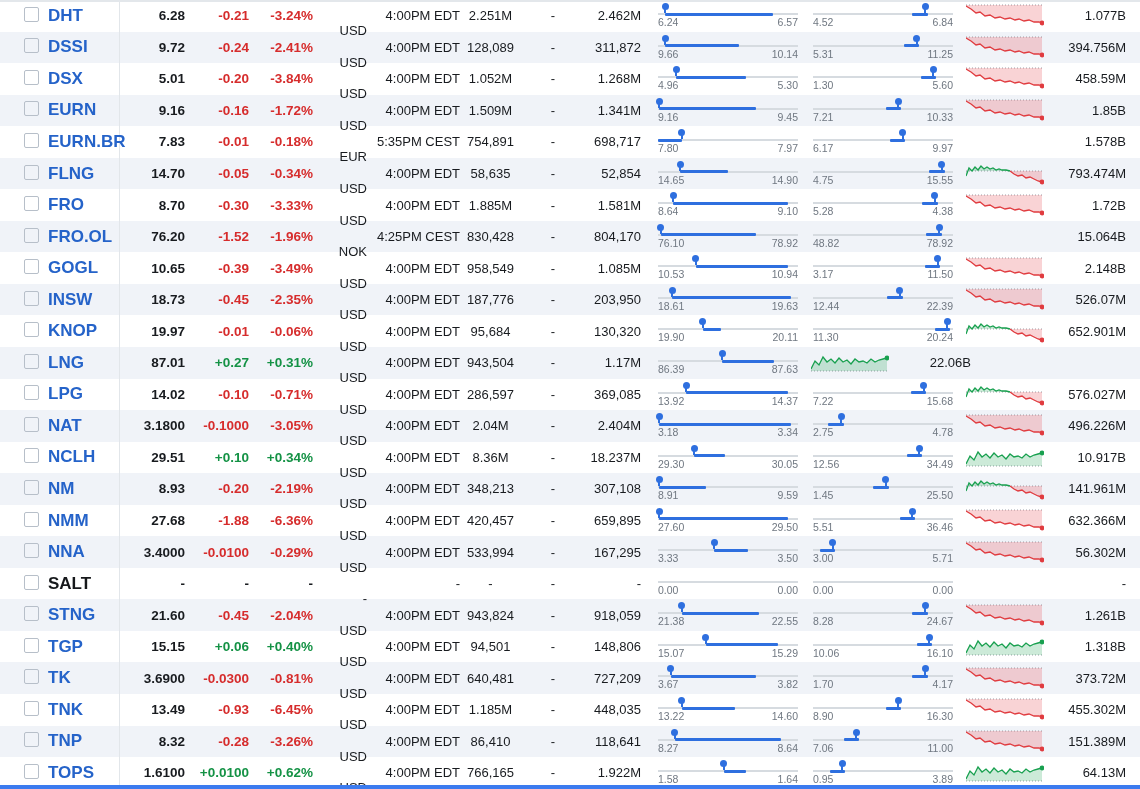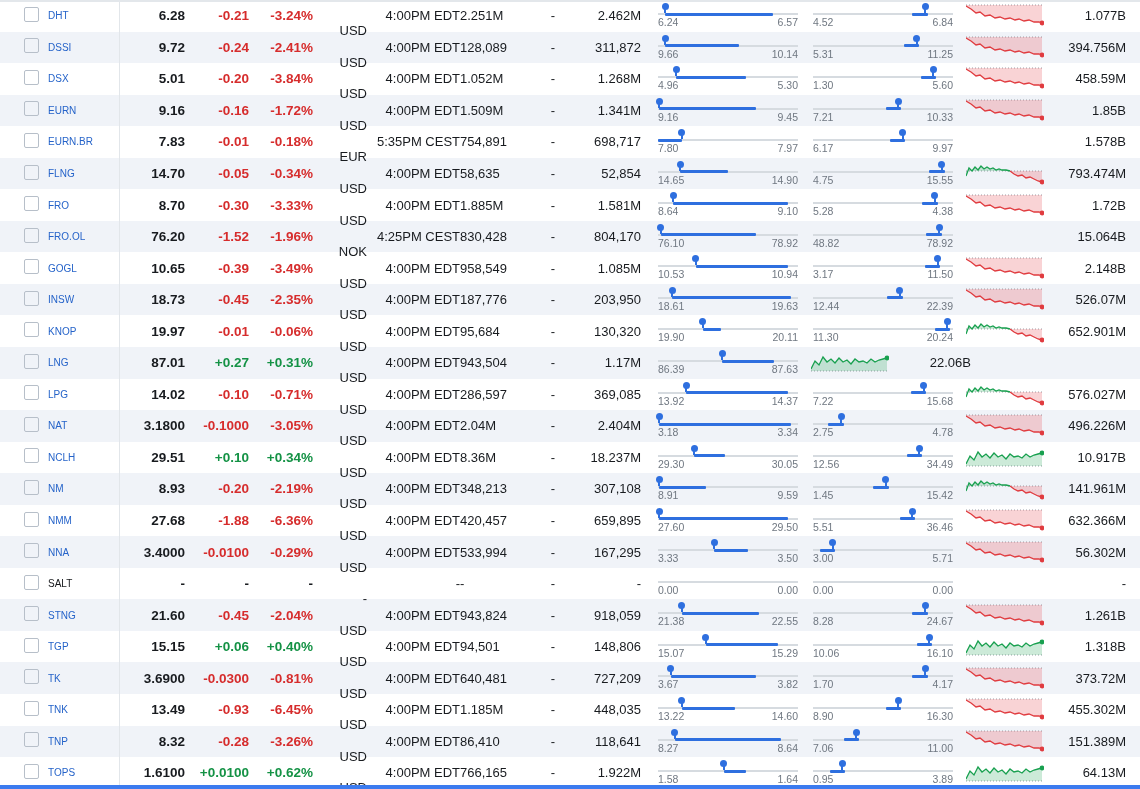--- a/index.html
+++ b/index.html
@@ -7,30 +7,30 @@
   body{font-family:"Liberation Sans", sans-serif; -webkit-font-smoothing:antialiased;}
   #screen{position:relative;width:1140px;height:789px;overflow:hidden;background:#fff;}
   #screen::before{content:"";position:absolute;top:0;left:0;right:0;height:2px;background:#e3e7eb;z-index:5;}
   .bottombar{position:absolute;left:0;right:0;bottom:0;height:4px;background:#3b7bef;z-index:6;}
   .row{display:flex;align-items:center;height:31.56px;width:1140px;background:#fff;}
   .row.alt{background:#f0f3f8;}
   .cell{flex:none;font-size:13px;color:#181b1f;white-space:nowrap;overflow:visible;}
   .c-cb{width:48px;padding-left:24px;}
   .cb{display:inline-block;width:15px;height:15px;border:1.5px solid #b7bfc9;border-radius:2px;background:transparent;}
   .c-sym{width:72px;align-self:stretch;display:flex;align-items:center;border-right:1px solid #e2e6ea;}
-  .sym{font-weight:400;font-size:10px;color:var(--link-blue,#2563c9);text-decoration:none;cursor:pointer;}
+  .sym{font-weight:700;font-size:17px;color:var(--link-blue,#2563c9);text-decoration:none;cursor:pointer;}
   .sym.plain{color:#16181b;cursor:default;}
   .c-price{width:65px;text-align:right;font-weight:700;font-size:13.5px;}
   .c-chg,.c-pct{width:64px;text-align:right;font-weight:700;font-size:13.5px;}
   .down{color:var(--down-red,#d62c2c);}
   .up{color:var(--up-green,#149245);}
   .flat{color:#181b1f;font-weight:700;}
   .c-cur{width:54px;text-align:right;margin-top:30px;}
   .c-time{width:93px;text-align:right;}
-  .c-vol{width:61px;text-align:left;}
+  .c-vol{width:61px;text-align:center;}
   .c-dash{width:34px;text-align:right;color:#181b1f;}
   .c-avg{width:86px;text-align:right;}
   .c-day{width:157px;padding-left:17px;align-self:stretch;}
   .c-wk{width:155px;padding-left:15px;align-self:stretch;}
   .range{position:relative;width:140px;height:100%;}
   .track{position:absolute;left:0;right:0;top:13px;height:2px;background:#d6dbe0;}
   .seg{position:absolute;top:12.5px;height:3px;background:var(--accent-blue,#2e6fdf);border-radius:1px;}
   .pin{position:absolute;top:3px;width:7px;height:7px;border-radius:50%;background:var(--accent-blue,#2e6fdf);}
   .pin::after{content:"";position:absolute;left:2.5px;top:6px;width:2px;height:4px;background:var(--accent-blue,#2e6fdf);}
   .lbl{position:absolute;top:16px;font-size:10.5px;color:#6f7781;}
@@ -663,21 +663,21 @@
         <span class="lbl lo">8.91</span>
         <span class="lbl hi">9.59</span>
       </div>
     </div>
     <div class="cell c-wk">
       <div class="range">
         <span class="track"></span>
         <span class="seg rseg" style="left: 43%; width: 11%;"></span>
         <span class="pin rpin" style="left: calc(52% - 3.5px);"></span>
         <span class="lbl lo">1.45</span>
-        <span class="lbl hi">15.42</span>
+        <span class="lbl hi">25.50</span>
       </div>
     </div>
     <div class="cell c-spark">
           <svg width="78" height="27" viewBox="0 0 78 27" xmlns="http://www.w3.org/2000/svg">
             <line x1="0" y1="11" x2="76" y2="11" stroke="#9aa1a8" stroke-width="1" stroke-dasharray="1,2"></line>
             <polygon points="0,16 3,8 6,11 9,7 12,10 15,6 18,9 21,7 24,9 27,8 30,10 33,9 36,10 40,10 44,11 44,11 0,11" fill="rgba(25,158,79,0.22)"></polygon>
             <polygon points="44,11 48,14 52,16 56,15 60,18 64,17 68,19 72,21 76,22 76,11 44,11" fill="rgba(232,78,86,0.25)"></polygon>
             <polyline points="0,16 3,8 6,11 9,7 12,10 15,6 18,9 21,7 24,9 27,8 30,10 33,9 36,10 40,10 44,11" fill="none" stroke="#18a04f" stroke-width="1.3"></polyline>
             <polyline points="44,11 48,14 52,16 56,15 60,18 64,17 68,19 72,21 76,22" fill="none" stroke="#e03b3f" stroke-width="1.3"></polyline>
             <circle cx="76" cy="22" r="2.4" fill="#e03b3f"></circle>

